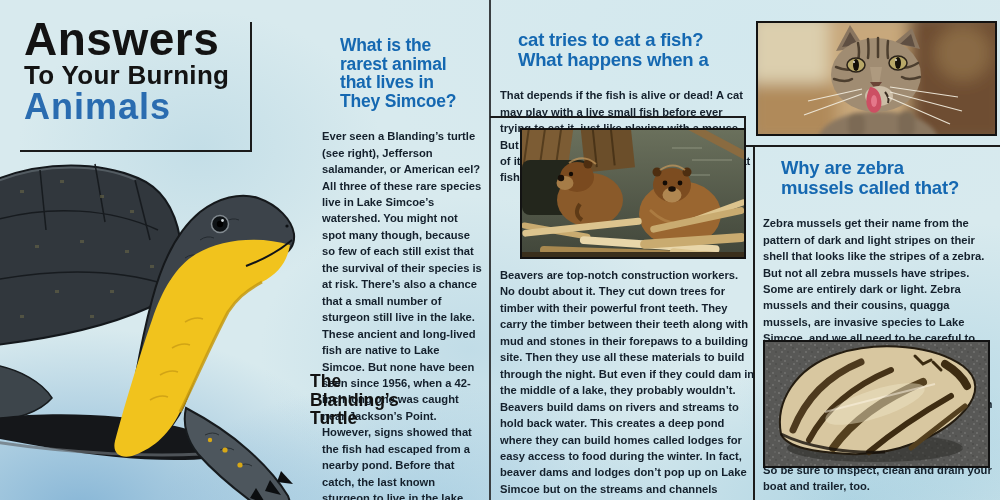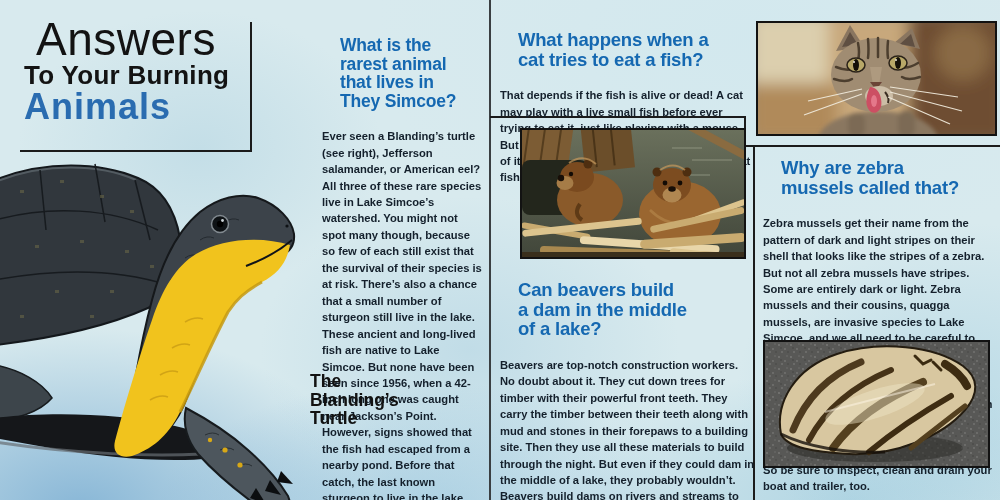--- a/index.html
+++ b/index.html
@@ -15,21 +15,21 @@
       radial-gradient(ellipse 320px 240px at 96% 78%, rgba(148,198,220,0.4), rgba(148,198,220,0) 70%),
       radial-gradient(ellipse 260px 200px at 20% 30%, rgba(175,210,224,0.5), rgba(175,210,224,0) 70%),
       radial-gradient(ellipse 420px 180px at 85% 100%, rgba(130,188,214,0.45), rgba(130,188,214,0) 72%);
   }
   .abs { position:absolute; }
 
   
   .title-frame { left:20px; top:22px; width:230px; height:128px;
     border-right:2px solid #1b1b1b; border-bottom:2px solid #1b1b1b; }
   .title-block { left:24px; top:16px; width:226px; color:#131313; }
-  .t-big   { font-size:46px; font-weight:400; line-height:1.0; letter-spacing:0.5px;margin-left:12px; }
+  .t-big   { font-size:46px; font-weight:700; line-height:1.0; letter-spacing:0.5px; }
   .t-small { font-size:26px; font-weight:800; line-height:1.02; letter-spacing:0.3px; }
   .t-blue  { font-size:36px; font-weight:700; line-height:1.0; color:#2a6cb0; letter-spacing:1px; }
 
   
   .question { margin:18px; color:#1568b1; font-weight:800; }
   .question span { display:block; }
   .q-col1 { font-size:17.5px; line-height:1.06; letter-spacing:-0.2px; }
   .q-wide { font-size:18.5px; line-height:1.06; letter-spacing:-0.2px; }
   .answer { margin:0; font-weight:700; color:#14202c; font-size:11.2px; line-height:1.47; }
   .caption { color:#121212; font-weight:800; font-size:17.5px; line-height:1.06; }
@@ -139,22 +139,22 @@
   </div>
 
   <div class="abs v-center"></div>
   <div class="abs rule" style="left:490px; top:116px; width:256px; height:2px;"></div>
   <div class="abs rule" style="left:744px; top:116px; width:2px; height:31px;"></div>
   <div class="abs rule" style="left:744px; top:145px; width:256px; height:2px;"></div>
   <div class="abs rule" style="left:753px; top:145px; width:2px; height:355px;"></div>
 
   <article class="abs" style="left:500px; top:12px; width:252px;">
     <h2 class="question q-wide">
+      <span>cat tries to eat a fish?</span>
       <span>What happens when a</span>
-      <span>cat tries to eat a fish?</span>
     </h2>
     <p class="answer" style="margin-top:5px;">That depends if the fish is alive or dead! A cat may play with a live small fish before ever trying to eat it, just like playing with a mouse. But if the fish is dead, a cat may make a meal of it. After all, it’s no secret that cats love to eat fish!</p>
   </article>
 
   <div class="abs photo" style="left:520px; top:128px; width:226px; height:131px;">
     <svg width="222" height="127" viewBox="0 0 222 127">
       <defs>
         <linearGradient id="bw" x1="0" y1="0" x2="0" y2="1">
           <stop offset="0" stop-color="#6a705c"></stop>
             <stop offset="1" stop-color="#41463a"></stop>
@@ -201,25 +201,20 @@
       <rect x="128" y="96" width="96" height="7" rx="3.5" fill="#c9ab70" transform="rotate(-12 130 98)"></rect>
       <rect x="58" y="106" width="140" height="8" rx="4" fill="#e8d6aa" transform="rotate(4 60 108)"></rect>
       <rect x="118" y="110" width="106" height="9" rx="4.5" fill="#c9ab70" transform="rotate(-4 120 112)"></rect>
       <rect x="18" y="116" width="180" height="8" rx="4" fill="#a8884f" transform="rotate(2 20 118)"></rect>
       <rect x="148" y="118" width="78" height="8" rx="4" fill="#dcc48e" transform="rotate(6 150 120)"></rect>
       <rect x="0" y="122" width="222" height="6" fill="#3a2f1c"></rect>
     </svg>
   </div>
 
   <article class="abs" style="left:500px; top:262px; width:255px;">
-    <h2 class="question q-wide">
-      <span>Can beavers build</span>
-      <span>a dam in the middle</span>
-      <span>of a lake?</span>
-    </h2>
     <p class="answer" style="margin-top:5px;">Beavers are top-notch construction workers. No doubt about it. They cut down trees for timber with their powerful front teeth. They carry the timber between their teeth along with mud and stones in their forepaws to a building site. Then they use all these materials to build through the night. But even if they could dam in the middle of a lake, they probably wouldn’t. Beavers build dams on rivers and streams to hold back water. This creates a deep pond where they can build homes called lodges for easy access to food during the winter. In fact, beaver dams and lodges don’t pop up on Lake Simcoe but on the streams and channels around the lake.</p>
   </article>
 
   <div class="abs photo" style="left:756px; top:21px; width:241px; height:115px;">
     <svg width="237" height="111" viewBox="0 0 237 111">
       <defs>
         <filter id="blur8" x="-20%" y="-20%" width="140%" height="140%">
             <feGaussianBlur stdDeviation="8"></feGaussianBlur>
           </filter>
         <filter id="blur2" x="-20%" y="-20%" width="140%" height="140%">

